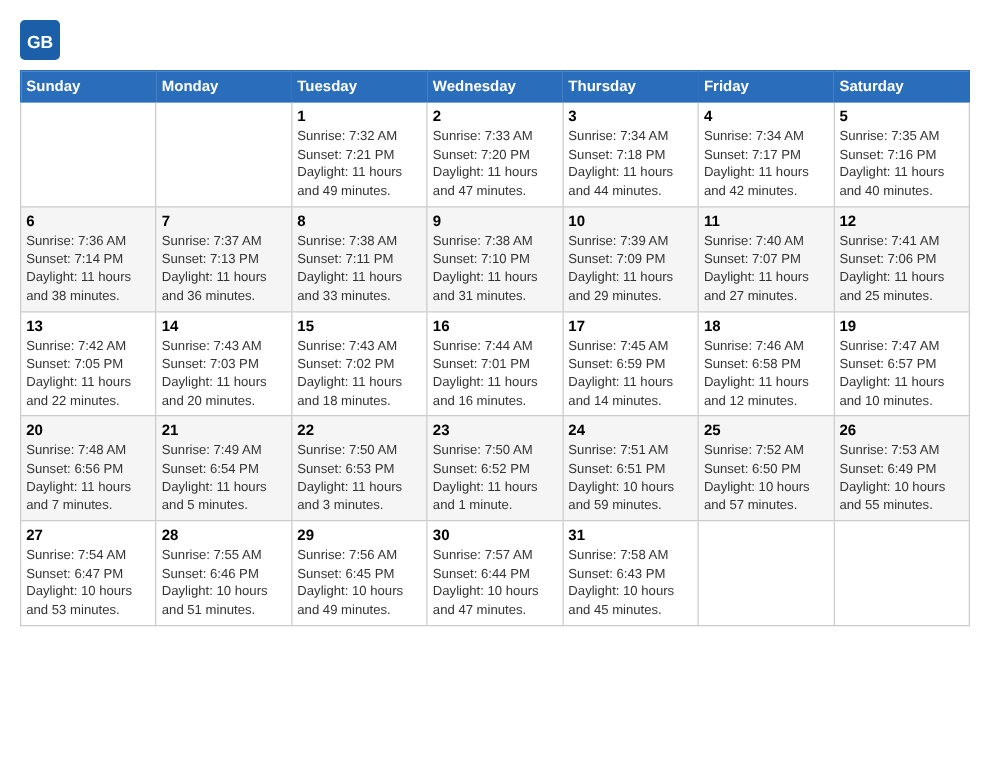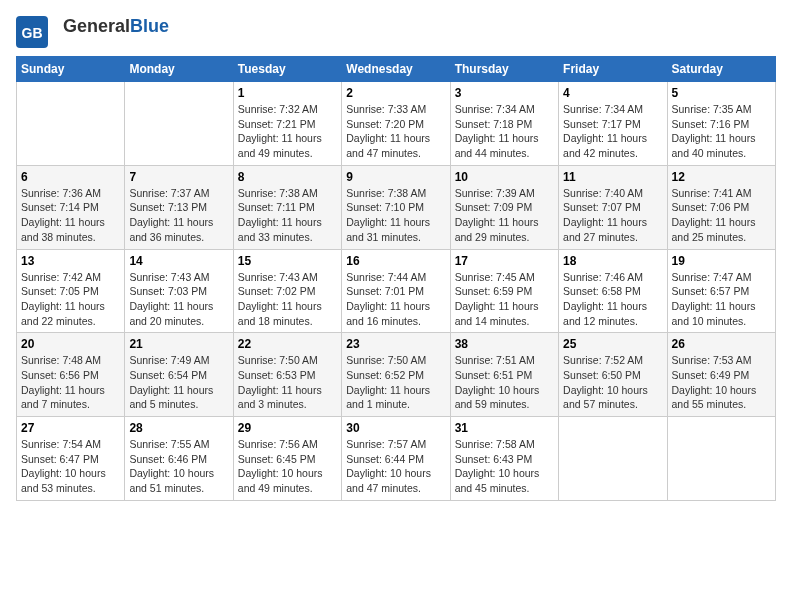--- a/index.html
+++ b/index.html
@@ -77,23 +77,20 @@
   </style>
 </head>
 <body>
 
 <div class="header">
   <div class="logo-container">
     <svg width="32" height="32" viewBox="0 0 32 32">
       <rect x="0" y="0" width="32" height="32" fill="#1a5fa8" rx="4"></rect>
       <text x="16" y="22" text-anchor="middle" fill="white" font-size="14" font-weight="bold" font-family="Arial">GB</text>
     </svg>
-    <div>
-      <span style="font-size:18px;font-weight:bold;color:#333;">General</span><span style="font-size:18px;font-weight:bold;color:#1a5fa8;">Blue</span>
-    </div>
   </div>
 </div>
 
 <table class="calendar">
   <thead>
     <tr>
     <th>Sunday</th>
         <th>Monday</th>
         <th>Tuesday</th>
         <th>Wednesday</th>
@@ -198,21 +195,21 @@
         </td>
         <td>
           <span class="day-num">22</span>
           <div class="day-info">Sunrise: 7:50 AM<br>Sunset: 6:53 PM<br>Daylight: 11 hours and 3 minutes.</div>
         </td>
         <td>
           <span class="day-num">23</span>
           <div class="day-info">Sunrise: 7:50 AM<br>Sunset: 6:52 PM<br>Daylight: 11 hours and 1 minute.</div>
         </td>
         <td>
-          <span class="day-num">38</span>
+          <span class="day-num">24</span>
           <div class="day-info">Sunrise: 7:51 AM<br>Sunset: 6:51 PM<br>Daylight: 10 hours and 59 minutes.</div>
         </td>
         <td>
           <span class="day-num">25</span>
           <div class="day-info">Sunrise: 7:52 AM<br>Sunset: 6:50 PM<br>Daylight: 10 hours and 57 minutes.</div>
         </td>
         <td>
           <span class="day-num">26</span>
           <div class="day-info">Sunrise: 7:53 AM<br>Sunset: 6:49 PM<br>Daylight: 10 hours and 55 minutes.</div>
         </td>

